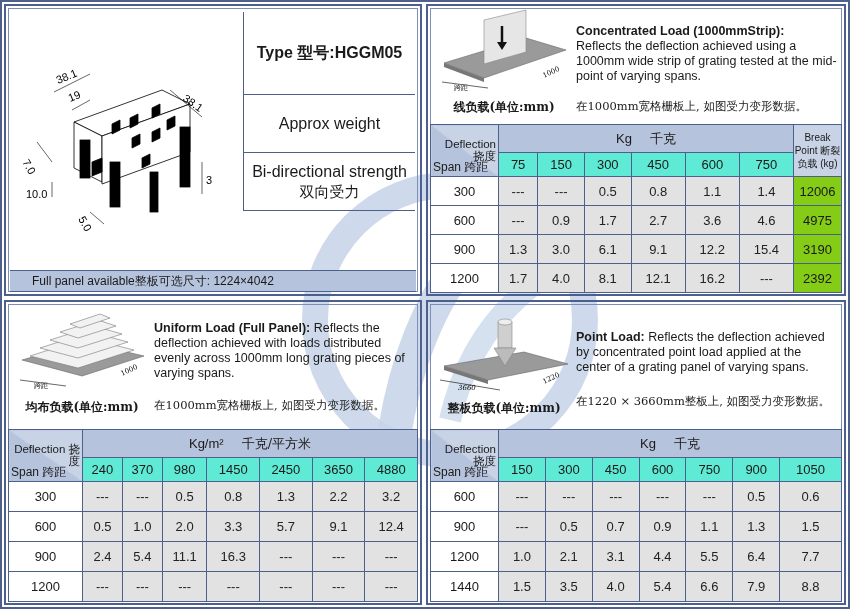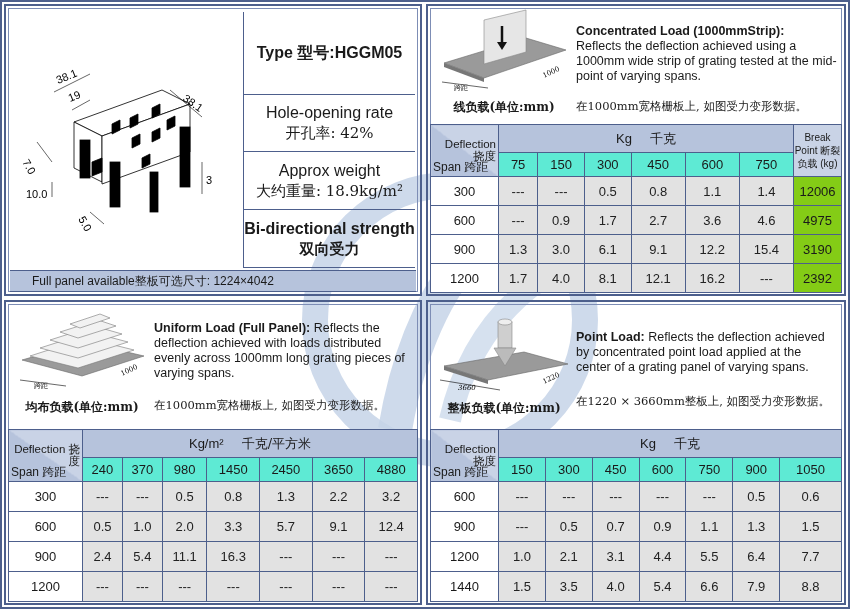--- a/index.html
+++ b/index.html
@@ -22,21 +22,21 @@
 
   
   .spec-drawing { position: absolute; left: 6px; top: 6px; width: 200px; height: 250px; }
   .spec-list { position: absolute; left: 213px; top: 6px; width: 196px; padding-left: 24px; }
   .spec-cell { border-left: 1px solid #4d5f8c; border-bottom: 1px solid #4d5f8c; text-align: center; display: flex; flex-direction: column; justify-content: center; align-items: center; }
   .spec-cell .en { font-size: 16px; line-height: 20px; }
   .spec-cell .zh { font-size: 15px; line-height: 20px; font-family: "DejaVu Serif", serif; }
   .spec-title { height: 83px; font-weight: bold; font-size: 16px; }
   .spec-rate { height: 57px; }
   .spec-weight { height: 58px; }
-  .spec-strength { height: 58px; font-weight: bold; }
+  .spec-strength { height: 58px; }
   .full-panel-bar { position: absolute; left: 4px; top: 264px; width: 406px; height: 22px; background: #b6c3dc; border-top: 1px solid #4d5f8c; border-bottom: 1px solid #4d5f8c; font-size: 12px; line-height: 20px; padding-left: 22px; }
 
   
   .sec-img { position: absolute; left: 8px; top: 10px; width: 135px; height: 80px; }
   .sec-caption { position: absolute; left: 6px; width: 140px; text-align: center; font-weight: bold; font-size: 12px; font-family: "DejaVu Serif", serif; }
   .sec-desc { position: absolute; left: 148px; width: 262px; font-size: 12.5px; line-height: 15px; }
   .sec-desc b { font-weight: bold; }
   .sec-zh { position: absolute; left: 148px; width: 265px; font-size: 11.5px; font-family: "DejaVu Serif", serif; }
 
   
@@ -103,27 +103,22 @@
         <text x="14" y="186">10.0</text>
         <text x="194" y="172">30</text>
         <text x="66" y="207" transform="rotate(60 66 207)">5.0</text>
       </g>
     </svg>
 
     <div class="spec-list">
       <div class="spec-cell spec-title">
         <span>Type 型号:HGGM05</span>
       </div>
-      <div class="spec-cell spec-rate">
-        <span class="en">Hole-opening rate</span>
-        <span class="zh">开孔率: 42%</span>
-      </div>
       <div class="spec-cell spec-weight">
         <span class="en">Approx weight</span>
-        <span class="zh">大约重量: 18.9kg/m²</span>
       </div>
       <div class="spec-cell spec-strength">
         <span class="en">Bi-directional strength</span>
         <span class="zh">双向受力</span>
       </div>
     </div>
 
     <div class="full-panel-bar">Full panel available整板可选尺寸: 1224×4042</div>
   </div>
 </div>

